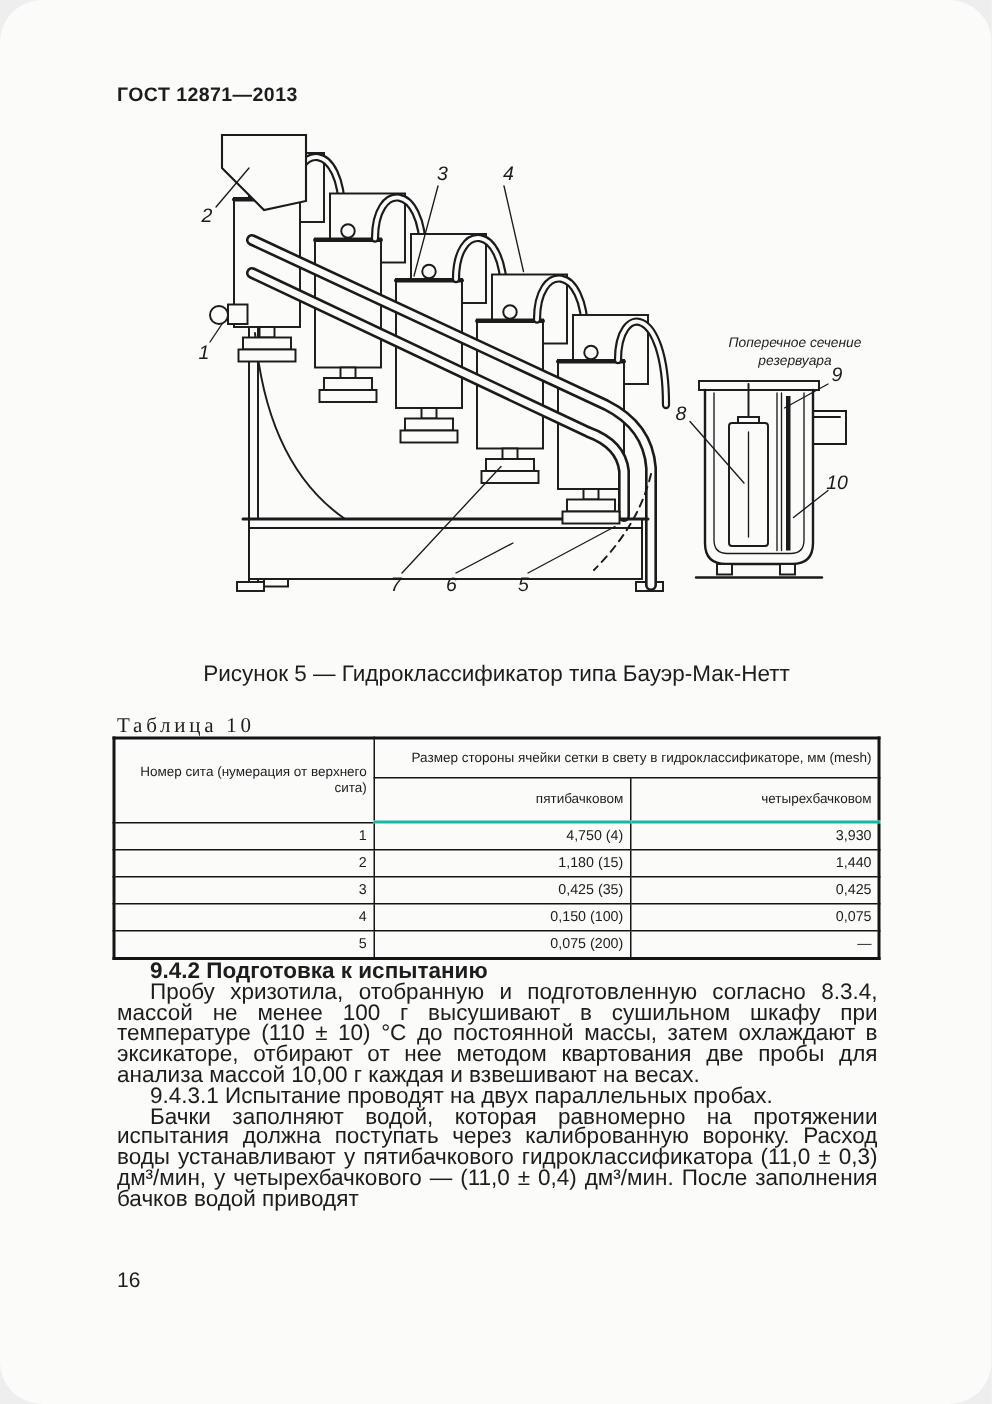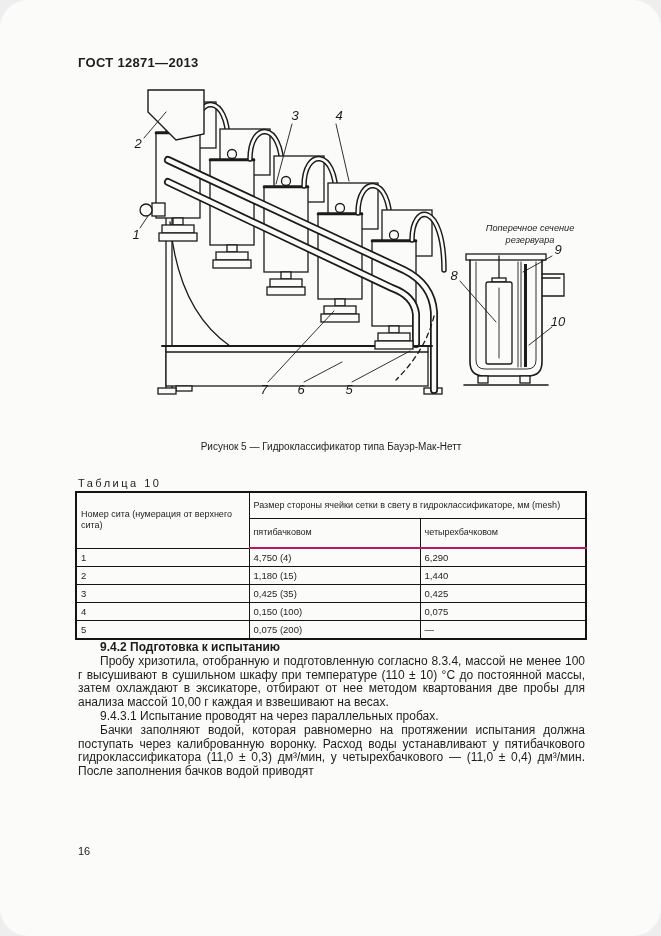--- a/index.html
+++ b/index.html
@@ -4,37 +4,37 @@
 <style>
   html,body{margin:0;padding:0;background:#eee;}
   .page{
     position:relative;width:661px;height:936px;background:#fbfbfa;
     font-family:"Liberation Sans", sans-serif;color:#1d1d1d;overflow:hidden;border-radius:28px;
   }
   .std-header{position:absolute;left:78px;top:55px;font-size:13px;font-weight:bold;letter-spacing:.3px;}
   .fig-svg{position:absolute;left:102px;top:80px;width:520px;height:330px;}
   .fig-caption{position:absolute;left:70px;top:406px;width:522px;text-align:center;
     font-size:9.5px;line-height:12.5px;color:#242424;font-style:italic;}
-  .fig-title{position:absolute;left:70px;top:441px;width:522px;text-align:center;font-size:10px;}
-  .tbl-label{position:absolute;left:78px;top:477px;font-size:11px;letter-spacing:2.5px;}
+  .fig-title{position:absolute;left:70px;top:441px;width:522px;text-align:center;font-size:15px;}
+  .tbl-label{position:absolute;left:78px;top:477px;font-size:14px;letter-spacing:2.5px;font-family:Liberation Serif, serif;}
   .tbl{position:absolute;left:75px;top:491px;width:510px;border-collapse:collapse;
     table-layout:fixed;font-size:9.5px;color:#1d1d1d;}
-  .tbl th,.tbl td{border:1px solid #141414;text-align:left;vertical-align:middle;padding:1px 4px;
+  .tbl th,.tbl td{border:1px solid #141414;text-align:right;vertical-align:middle;padding:1px 4px;
     font-weight:normal;}
   .tbl{border:2px solid #141414;}
   .tbl thead th{font-size:9px;line-height:11.5px;}
-  .tbl thead tr:last-child th{border-bottom:2px solid #be185d;}
+  .tbl thead tr:last-child th{border-bottom:2px solid #14b8a6;}
   .tbl .hrow1{height:26px;}
   .tbl .hrow2{height:30px;}
   .tbl tbody td{height:15px;border-top:1.5px solid #141414;}
-  .body-text{position:absolute;left:78px;top:641px;width:507px;font-size:12px;line-height:13.8px;
+  .body-text{position:absolute;left:78px;top:641px;width:507px;font-size:15px;line-height:13.8px;
     text-align:justify;}
   .body-text p{margin:0;text-indent:22px;}
   .body-text p.hd{font-weight:bold;text-align:left;}
-  .page-num{position:absolute;left:78px;top:845px;font-size:11px;}
+  .page-num{position:absolute;left:78px;top:845px;font-size:14px;}
   .co{font-style:italic;font-size:13px;fill:#1b1b1b;}
   .cs-label{font-style:italic;font-size:9.2px;fill:#1e1e1e;}
 </style>
 </head>
 <body>
 
 <div class="page">
 
   <div class="std-header">ГОСТ 12871—2013</div>
 
@@ -216,21 +216,21 @@
       </tr>
       <tr class="hrow2">
         <th>пятибачковом</th>
         <th>четырехбачковом</th>
       </tr>
     </thead>
     <tbody>
       <tr>
         <td>1</td>
         <td>4,750 (4)</td>
-        <td>6,290</td>
+        <td>3,930</td>
       </tr>
       <tr>
         <td>2</td>
         <td>1,180 (15)</td>
         <td>1,440</td>
       </tr>
       <tr>
         <td>3</td>
         <td>0,425 (35)</td>
         <td>0,425</td>
@@ -244,18 +244,18 @@
         <td>5</td>
         <td>0,075 (200)</td>
         <td>—</td>
       </tr>
     </tbody>
   </table>
 
   <div class="body-text">
     <p class="hd">9.4.2 Подготовка к испытанию</p>
     <p>Пробу хризотила, отобранную и подготовленную согласно 8.3.4, массой не менее 100 г высушивают в сушильном шкафу при температуре (110 ± 10) °С до постоянной массы, затем охлаждают в эксикаторе, отбирают от нее методом квартования две пробы для анализа массой 10,00 г каждая и взвешивают на весах.</p>
-    <p>9.4.3.1 Испытание проводят на через параллельных пробах.</p>
+    <p>9.4.3.1 Испытание проводят на двух параллельных пробах.</p>
     <p>Бачки заполняют водой, которая равномерно на протяжении испытания должна поступать через калиброванную воронку. Расход воды устанавливают у пятибачкового гидроклассификатора (11,0 ± 0,3) дм³/мин, у четырехбачкового — (11,0 ± 0,4) дм³/мин. После заполнения бачков водой приводят</p>
   </div>
 
   <div class="page-num">16</div>
 </div>
 
 </body></html>

